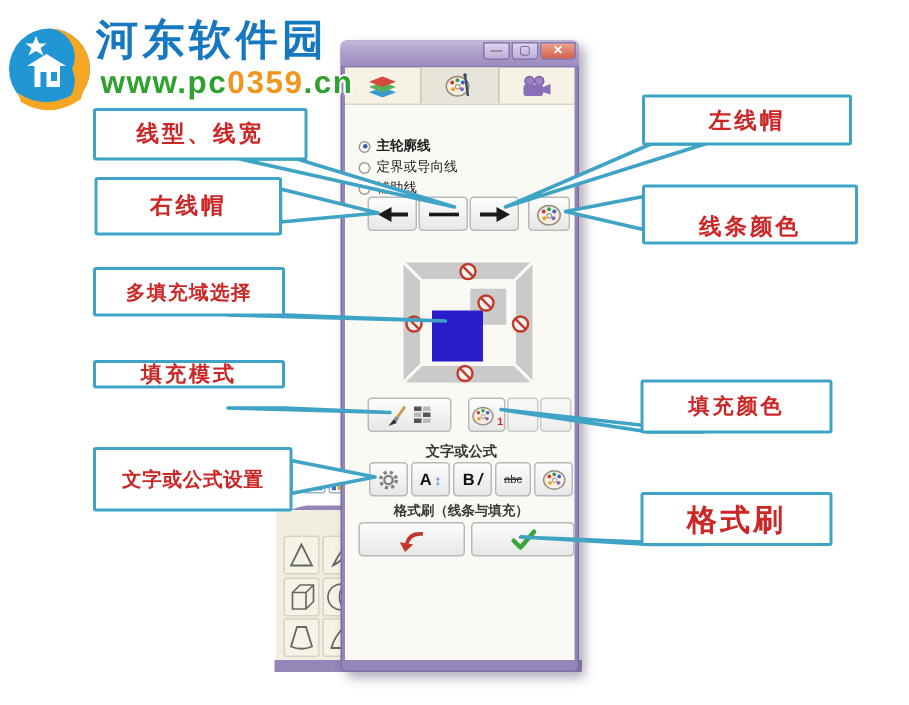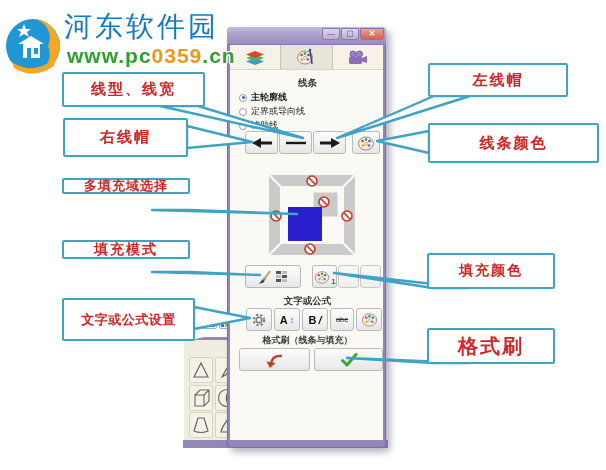--- a/index.html
+++ b/index.html
@@ -48,21 +48,21 @@
   .btn.flat { background:linear-gradient(#f8f8f6,#eeeeec); border-color:#c9c9c9; }
 
   .glyphA  { font-size:11px; font-weight:bold; color:#111; }
   .glyphUD { font-size:9px; font-weight:bold; color:#2a6fd4; }
   .glyphB  { font-size:11px; font-weight:bold; color:#111; }
   .glyphSl { font-size:11px; font-weight:bold; color:#111; font-style:italic; }
   .glyphAbc{ font-size:7.5px; color:#333; text-decoration:line-through; letter-spacing:0; }
   .sub1    { font-size:7px; color:#d02020; font-weight:bold; align-self:flex-end; margin-bottom:2px; }
 
   
-  .wm-name { position:absolute; left:64px; top:8px; font-size:28px; font-weight:normal; letter-spacing:3px;
+  .wm-name { position:absolute; left:64px; top:8px; font-size:28px; font-weight:bold; letter-spacing:3px;
              color:#1778c2;
              text-shadow:-1.5px 0 #fff, 1.5px 0 #fff, 0 -1.5px #fff, 0 1.5px #fff,
                          -1px -1px #fff, 1px 1px #fff, -1px 1px #fff, 1px -1px #fff; }
   .wm-url  { position:absolute; left:67px; top:44px; font-size:21px; font-weight:bold; letter-spacing:1px;
              text-shadow:-1.5px 0 #fff, 1.5px 0 #fff, 0 -1.5px #fff, 0 1.5px #fff,
                          -1px -1px #fff, 1px 1px #fff, -1px 1px #fff, 1px -1px #fff; }
   .wm-url .g { color:#2ea12e; } .wm-url .o { color:#f0951e; }
 
   
   .arrows  { position:absolute; left:0; top:0; z-index:40; pointer-events:none; }
@@ -181,21 +181,20 @@
         <circle cx="6" cy="4" r="3" fill="#9a82c0" stroke="#7a5fa8" stroke-width="1"></circle>
         <circle cx="12.5" cy="4" r="3" fill="#9a82c0" stroke="#7a5fa8" stroke-width="1"></circle>
         <rect x="2" y="6.5" width="13" height="7.5" rx="1.5" fill="#8a6fb8"></rect>
         <polygon points="15,8 20,6 20,13 15,11.5" fill="#8a6fb8"></polygon>
       </svg>
     </div>
   </div>
 
   <div class="dlg-body"></div>
 
-  <div class="sec-title" style="top:77px;">线条</div>
   <div class="radio-row sel" style="top:92px;">
     <span class="radio on"></span>
     <span class="radio-lbl">主轮廓线</span>
   </div>
   <div class="radio-row" style="top:106px;">
     <span class="radio"></span>
     <span class="radio-lbl">定界或导向线</span>
   </div>
   <div class="radio-row" style="top:120px;">
     <span class="radio"></span>
@@ -326,24 +325,24 @@
 
   <div class="callout" style="left:62px;  top:72px;  width:143px; height:35px;">
     <span style="font-size:15px;">线型、线宽</span>
     </div>
   <div class="callout" style="left:428px; top:63px;  width:140px; height:34px;">
     <span style="font-size:15px;">左线帽</span>
     </div>
   <div class="callout" style="left:63px;  top:118px; width:125px; height:39px;">
     <span style="font-size:15px;">右线帽</span>
     </div>
-  <div class="callout" style="left:428px; top:123px; width:171px; height:40px;">
+  <div class="callout" style="left:428px; top:123px; width:144px; height:40px;align-items:flex-end;">
     <span style="font-size:15px;">线条颜色</span>
     </div>
-  <div class="callout" style="left:62px;  top:178px; width:128px; height:16px;">
+  <div class="callout" style="left:62px;  top:178px; width:128px; height:33px;">
     <span style="font-size:13px; letter-spacing:1px;">多填充域选择</span>
     </div>
   <div class="callout" style="left:62px;  top:240px; width:128px; height:19px;">
     <span style="font-size:14px;">填充模式</span>
     </div>
   <div class="callout" style="left:427px; top:253px; width:128px; height:36px;">
     <span style="font-size:14px;">填充颜色</span>
     </div>
   <div class="callout" style="left:62px;  top:298px; width:133px; height:43px;">
     <span style="font-size:13px; letter-spacing:0.5px;">文字或公式设置</span>

